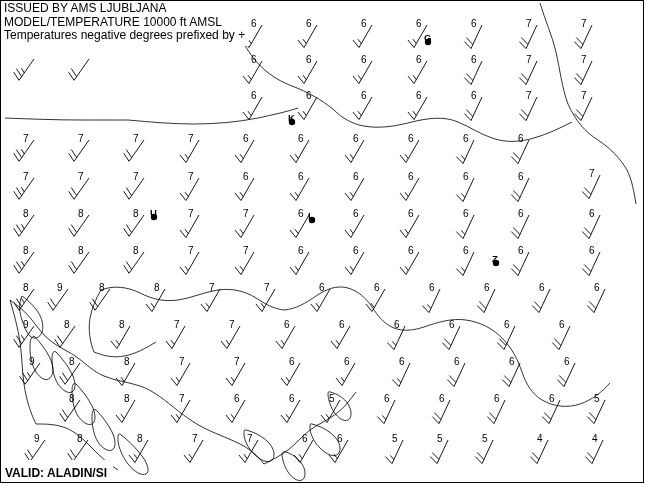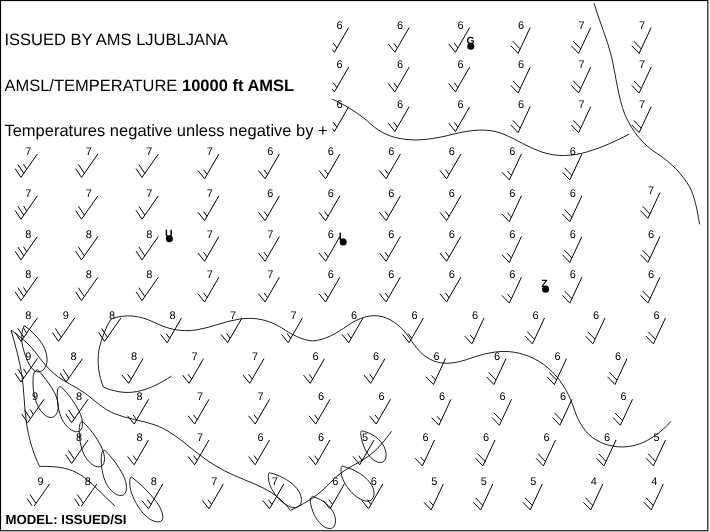--- a/index.html
+++ b/index.html
@@ -1,21 +1,21 @@
 <!DOCTYPE html>
 <html><head>
 <meta charset="utf-8">
 <style>
   html,body{margin:0;padding:0;background:#ffffff;}
   body{width:645px;height:484px;font-family:"Liberation Sans",sans-serif;}
   #stage{position:relative;width:645px;height:484px;overflow:hidden;background:#fff;}
   #map{position:absolute;left:0;top:0;width:645px;height:484px;}
   .hdr{position:absolute;left:0;top:0;background:#fff;padding:2px 4px 3px 4px;z-index:5;}
-  .hdr div{font-size:15px;line-height:13.5px;color:#000;white-space:nowrap;margin-top:28px;}
-  .hdr .b{font-weight:bold;}
+  .hdr div{font-size:12px;line-height:13.5px;color:#000;white-space:nowrap;}
+  .hdr .b{font-weight:normal;}
   .footer{position:absolute;left:0;bottom:0;background:#fff;padding:3px 6px 3px 5px;z-index:5;}
   .footer span{font-size:12px;font-weight:bold;color:#000;}
   .frame{position:absolute;left:0;top:0;width:644px;height:483px;border:1px solid #000;box-sizing:border-box;pointer-events:none;z-index:6;}
   .tempnum{position:absolute;font-size:10px;color:#000;line-height:10px;}
   .citylbl{position:absolute;font-size:9.5px;font-weight:bold;color:#000;line-height:9px;}
   svg{display:block;}
 </style>
 </head>
 <body>
 
@@ -695,26 +695,26 @@
         <circle cx="428" cy="42" r="3.2"></circle>
         <circle cx="292" cy="122" r="3.2"></circle>
         <circle cx="154" cy="217" r="3.2"></circle>
         <circle cx="312" cy="220" r="3.2"></circle>
         <circle cx="496" cy="263" r="3.2"></circle>
       </g>
   </svg>
 
   <div class="hdr">
     <div>ISSUED BY AMS LJUBLJANA</div>
-    <div><span>AMSL/TEMPERATURE </span><span class="b">10000 ft AMSL</span></div>
-    <div>Temperatures negative unless negative by +</div>
+    <div><span>MODEL/TEMPERATURE </span><span class="b">10000 ft AMSL</span></div>
+    <div>Temperatures negative degrees prefixed by +</div>
   </div>
 
   <div class="footer">
-    <span>MODEL: ISSUED/SI</span>
+    <span>VALID: ALADIN/SI</span>
   </div>
 
   <div class="frame"></div>
 <div class="tempnum" style="left: 251px; top: 19px;">6</div>
     <div class="tempnum" style="left: 306px; top: 19px;">6</div>
     <div class="tempnum" style="left: 361px; top: 19px;">6</div>
     <div class="tempnum" style="left: 416px; top: 19px;">6</div>
     <div class="tempnum" style="left: 471px; top: 19px;">6</div>
     <div class="tempnum" style="left: 526px; top: 19px;">7</div>
     <div class="tempnum" style="left: 581px; top: 19px;">7</div>

